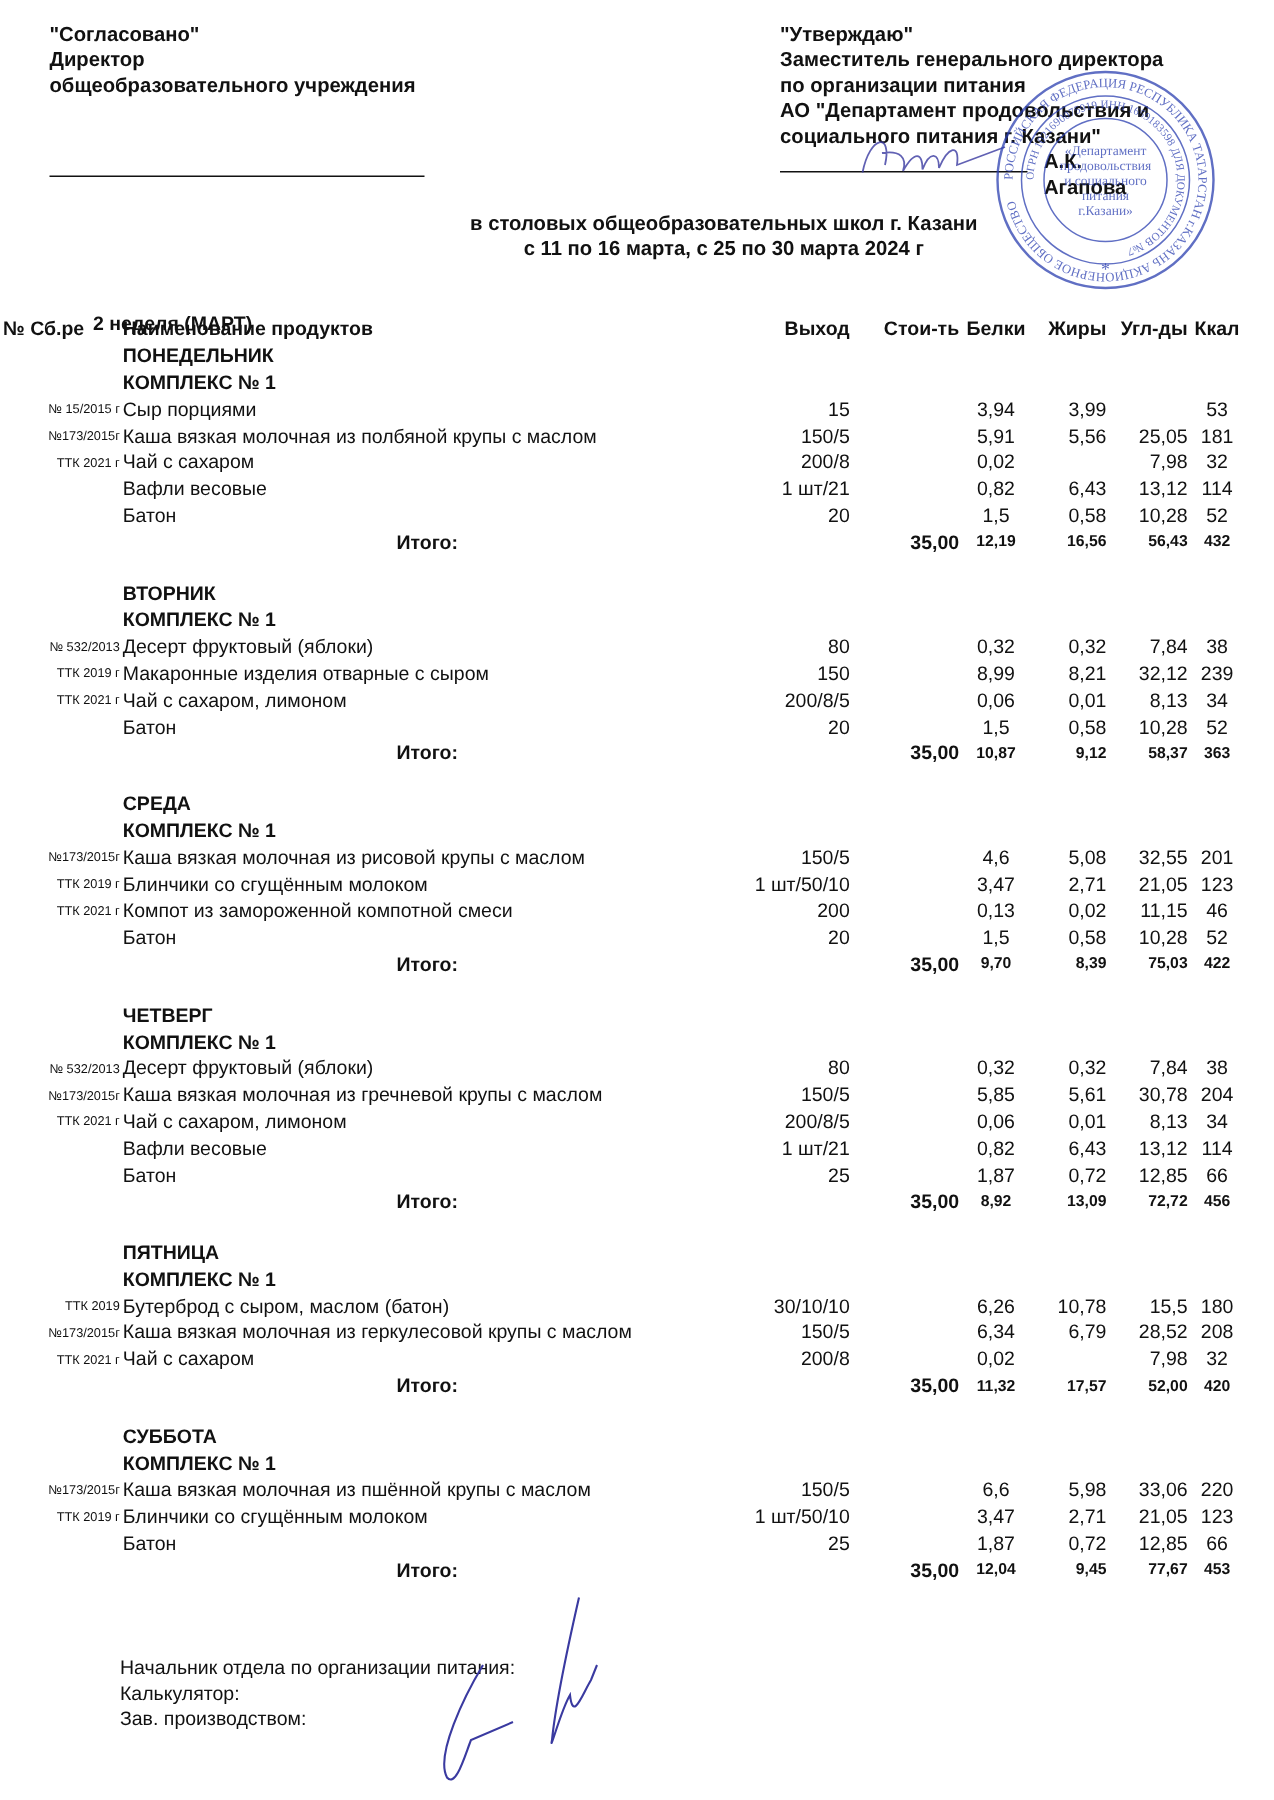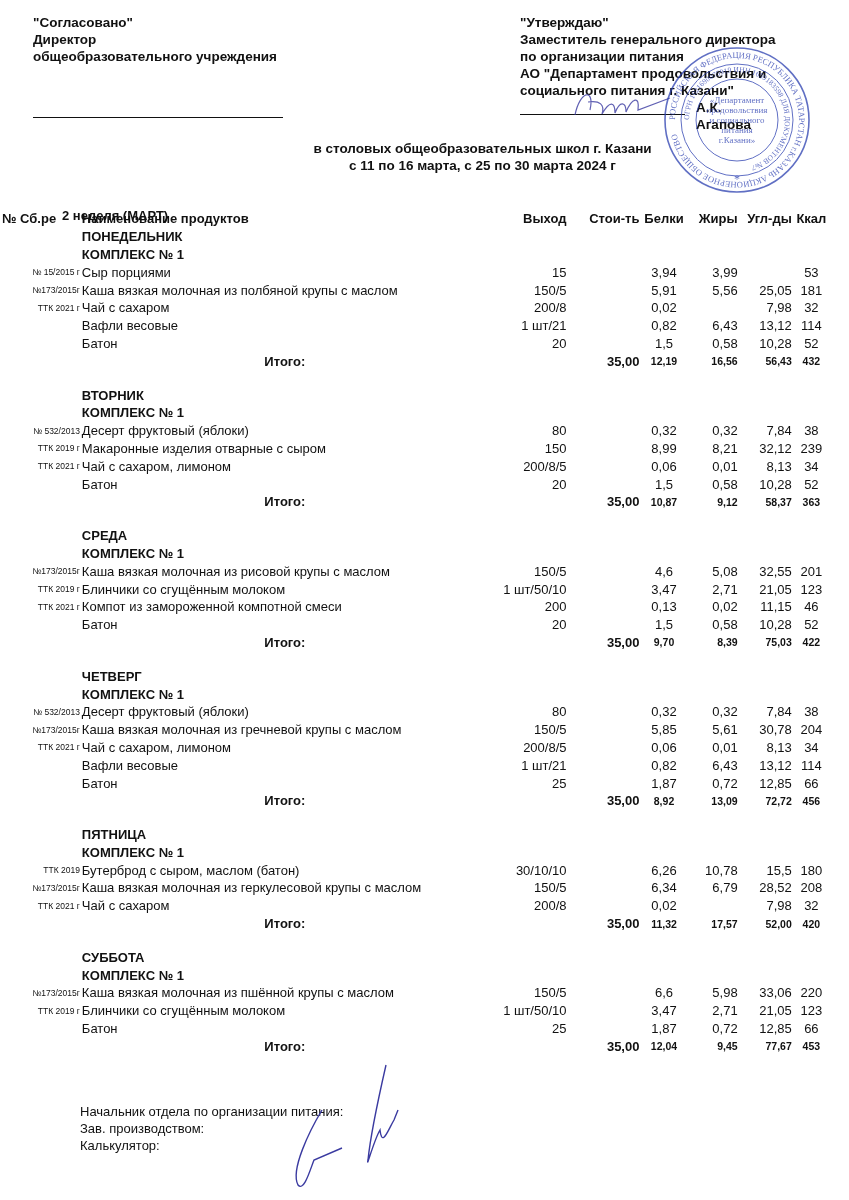--- a/index.html
+++ b/index.html
@@ -574,19 +574,19 @@
         <td class="c-p">12,04</td>
         <td class="c-f">9,45</td>
         <td class="c-c">77,67</td>
         <td class="c-k">453</td>
       </tr>
     </tbody>
 </table>
 
 <div class="footer">
   <div>Начальник отдела по организации питания:</div>
+  <div>Калькулятор:</div>
   <div>Зав. производством:</div>
-  <div>Калькулятор:</div>
 </div>
 
 <svg class="sign2" viewBox="0 0 140 140">
   <path d="M52 50 C 40 70, 20 110, 28 125 C 34 132, 40 110, 44 100 L 72 88 M 116 5 C 108 40, 100 80, 98 100 C 96 110, 104 80, 110 70 C 112 88, 118 70, 124 60 L 128 50" fill="none" stroke="#3a3aa0" stroke-width="1.4"></path>
 </svg>
 
 </body></html>

